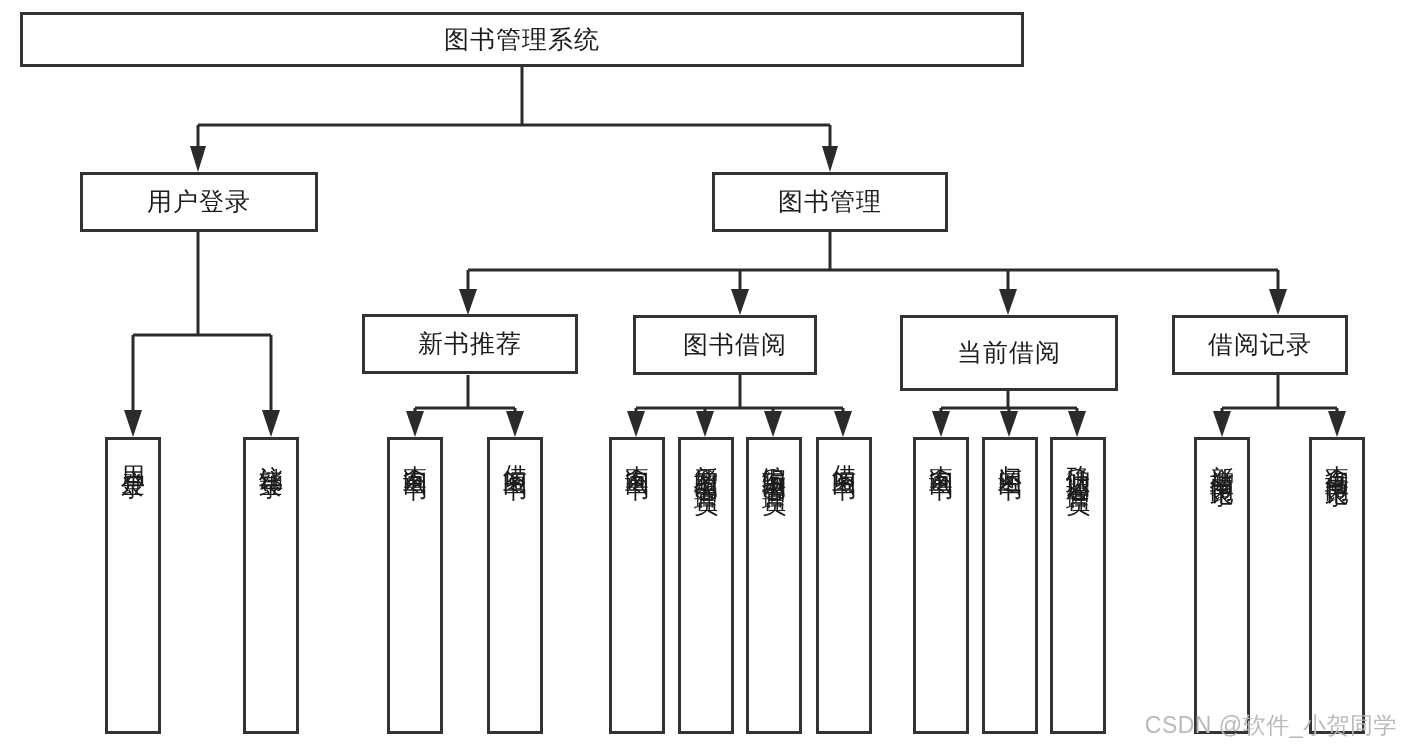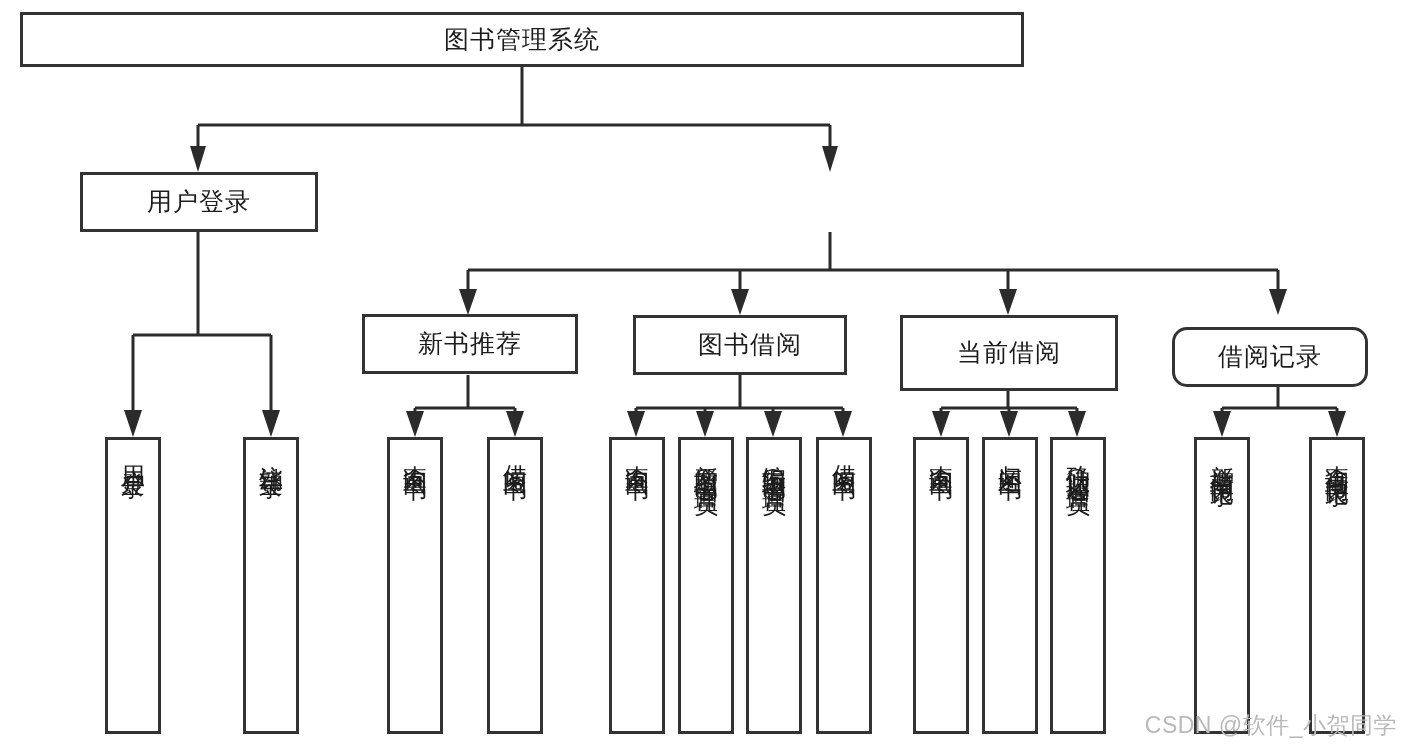--- a/index.html
+++ b/index.html
@@ -153,34 +153,37 @@
   </svg>
 
   <div class="node horiz root" style="left:20px; top:12px; width:1004px; height:55px;">
     <span class="lbl">图书管理系统</span>
   </div>
 
   <div class="node horiz" style="left:80px; top:172px; width:238px; height:60px;">
     <span class="lbl">用户登录</span>
   </div>
 
+  <div class="node horiz" style="left:712px; top:172px; width:236px; height:60px;">
+    <span class="lbl">图书管理</span>
+  </div>
 
   <div class="node horiz" style="left:362px; top:314px; width:216px; height:60px;">
     <span class="lbl">新书推荐</span>
   </div>
 
-  <div class="node horiz" style="left:633px; top:315px; width:214px; height:60px;padding-left:20px;">
+  <div class="node horiz" style="left:633px; top:315px; width:184px; height:60px;padding-left:20px;">
     <span class="lbl">图书借阅</span>
   </div>
 
   <div class="node horiz" style="left:900px; top:315px; width:218px; height:76px;">
     <span class="lbl">当前借阅</span>
   </div>
 
-  <div class="node horiz" style="left:1172px; top:327px; width:196px; height:60px;border-radius:15px;">
+  <div class="node horiz" style="left:1172px; top:315px; width:176px; height:60px;">
     <span class="lbl">借阅记录</span>
   </div>
 
   <div class="node vert" style="left:105px; top:437px; width:56px; height:297px;">
     <span class="lbl">用户登录</span>
   </div>
 
   <div class="node vert" style="left:243px; top:437px; width:56px; height:297px;">
     <span class="lbl">注销登录</span>
   </div>

